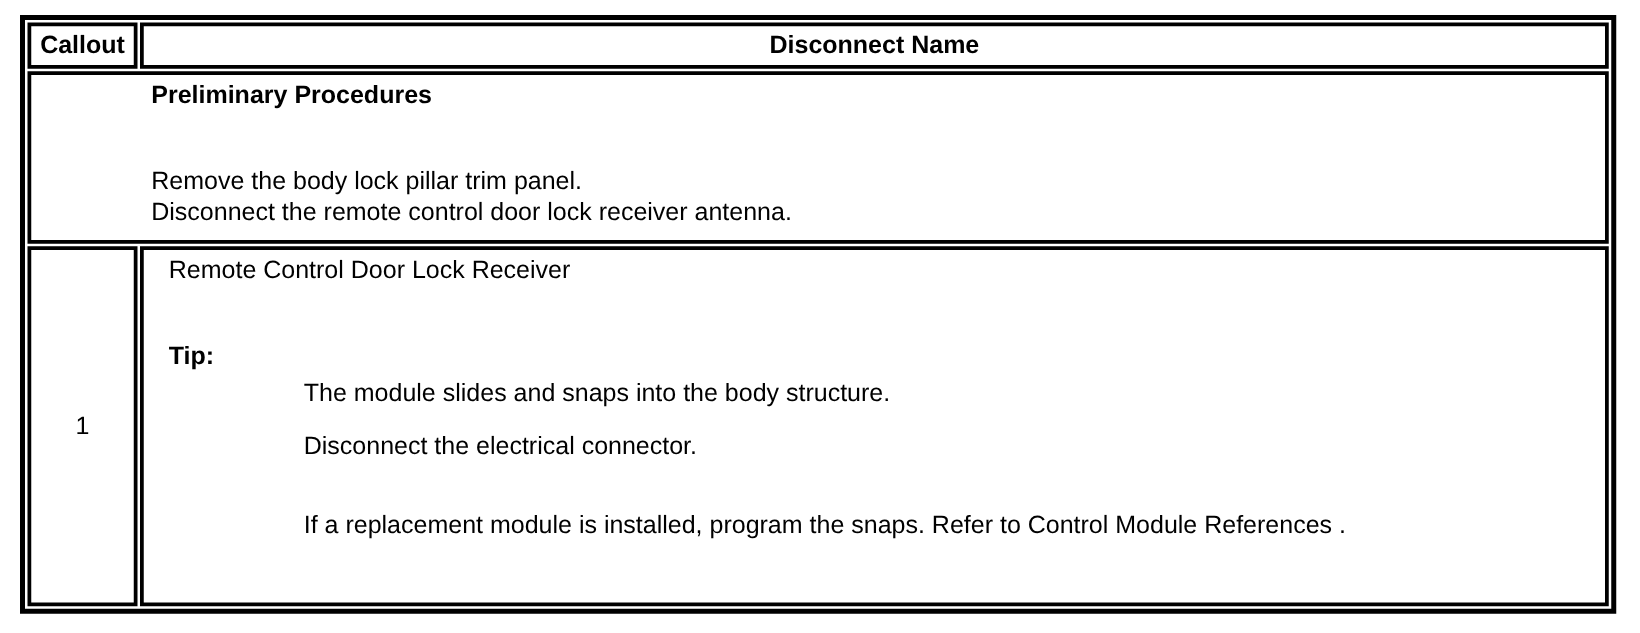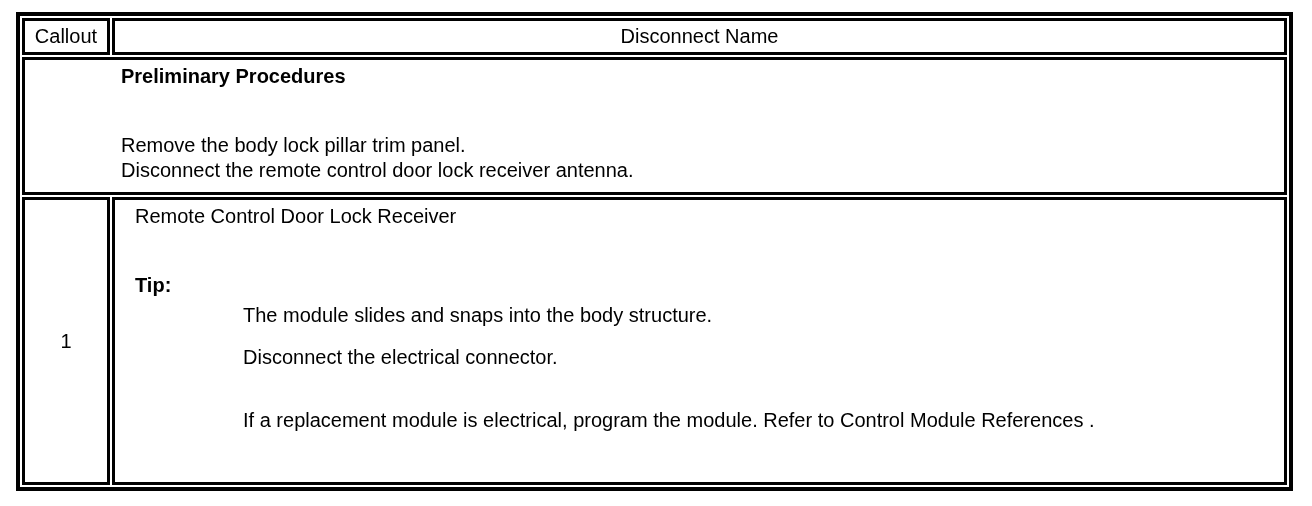--- a/index.html
+++ b/index.html
@@ -20,21 +20,21 @@
     margin: 12px 0 0 16px;
   }
   th, td {
     border: 3px solid #000;
     font-size: 20px;
     line-height: 25px;
     vertical-align: top;
     overflow: hidden;
   }
   th {
-    font-weight: normal;
+    font-weight: bold;
     text-align: center;
     height: 27px;
     padding: 2px 2px;
     vertical-align: middle;
   }
   col.callout-col { width: 88px; }
   td.prelim-cell {
     height: 124px;
     padding: 4px 5px 4px 96px;
   }
@@ -80,17 +80,17 @@
         </div>
       </td>
     </tr>
     <tr>
       <td class="callout-cell">1</td>
       <td class="component-cell">
         <div>Remote Control Door Lock Receiver</div>
         <div class="tip-label">Tip:</div>
         <div class="tip-item t1">The module slides and snaps into the body structure.</div>
         <div class="tip-item t2">Disconnect the electrical connector.</div>
-        <div class="tip-item t3">If a replacement module is electrical, program the module. Refer to Control Module References .</div>
+        <div class="tip-item t3">If a replacement module is installed, program the snaps. Refer to Control Module References .</div>
       </td>
     </tr>
   </tbody>
 </table>
 
 </body></html>

